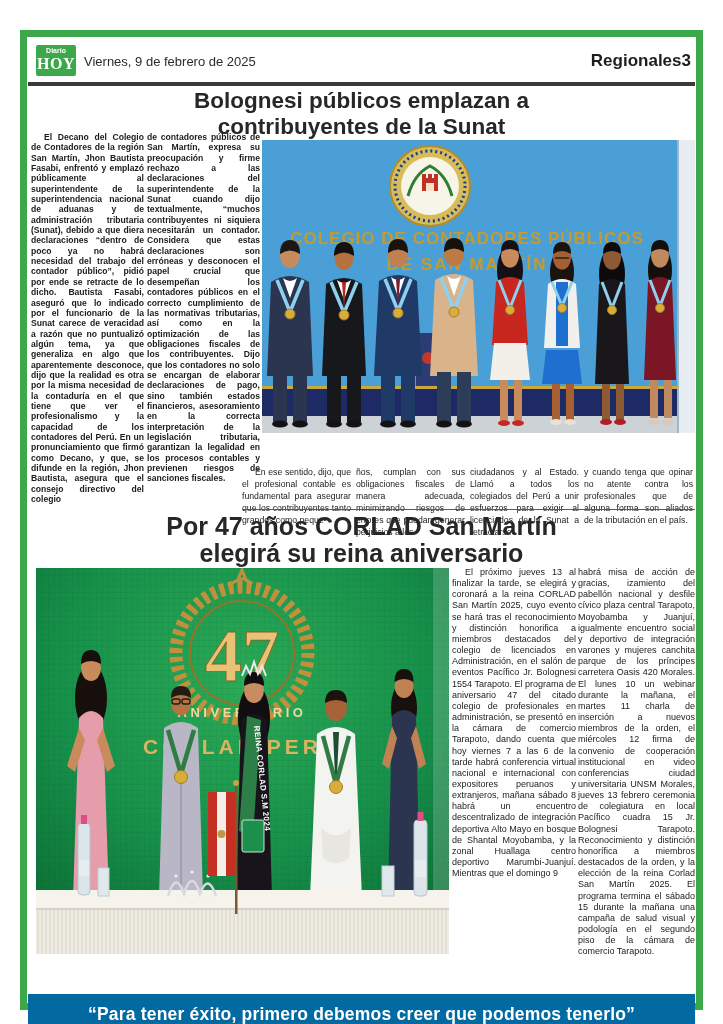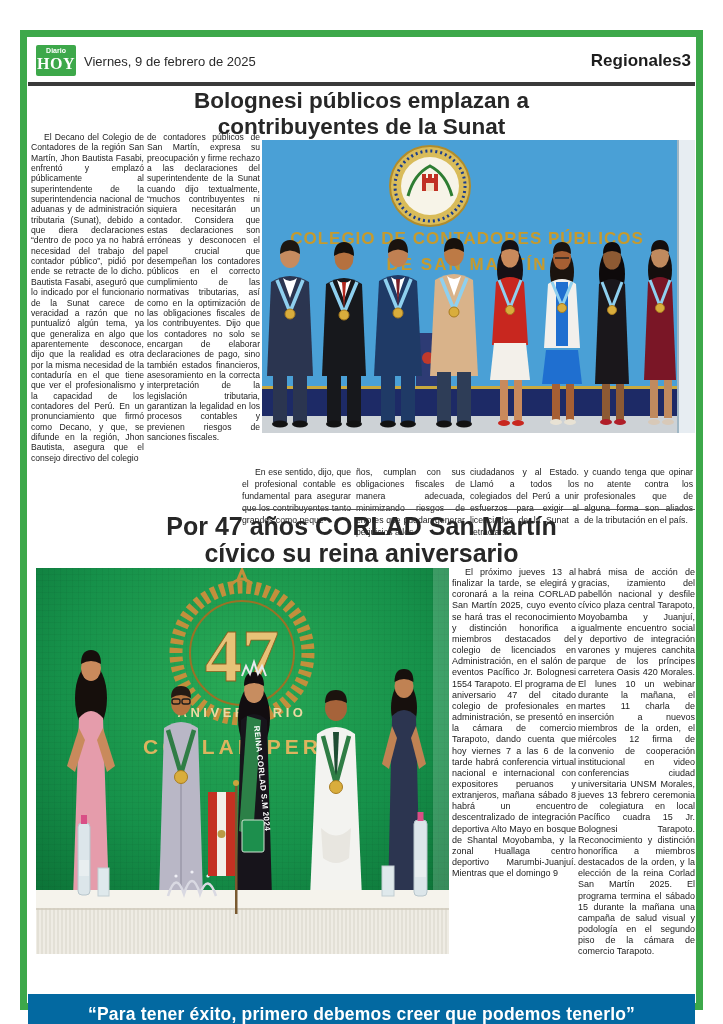--- a/index.html
+++ b/index.html
@@ -12,21 +12,21 @@
   .logo-top{font-size:7px;font-weight:bold;line-height:9px;padding-top:1px;}
   .logo-main{font-family:"Liberation Serif",serif;font-weight:bold;font-size:16px;line-height:17px;letter-spacing:.5px;}
   .date{position:absolute;left:84px;top:54px;font-size:13px;color:#2b2b2b;}
   .section-wrap{position:absolute;right:32px;top:51px;font-size:17px;font-weight:bold;color:#1d1d1d;display:flex;}
   .rule{position:absolute;left:28px;top:82px;width:667px;height:4px;background:#3a3a3a;}
 
   
   .headline1{position:absolute;left:28px;top:88px;width:667px;margin:0;text-align:center;
     font-size:22.5px;line-height:26px;font-weight:700;color:#272727;}
   .bodytext{text-align:justify;color:#1b1b1b;}
-  .a1col{position:absolute;top:132px;width:113px;height:374px;font-size:8.6px;line-height:10.35px;}
+  .a1col{position:absolute;top:132px;width:113px;height:374px;font-size:8.6px;line-height:10.35px;font-weight:bold;}
   .a1c1{left:31px;}
   .a1c2{left:147px;}
   .indent{text-indent:13px;}
   .photo1{position:absolute;left:262px;top:140px;width:433px;height:293px;}
   .strip{position:absolute;top:437px;width:109px;height:66px;font-size:8.7px;line-height:12.1px;margin-top:29px;}
   .sc1{left:242px}.sc2{left:356px}.sc3{left:470px}.sc4{left:584px}
   .divider{position:absolute;left:242px;top:509px;width:453px;height:1px;background:#5a5a5a;}
 
   
   .headline2{position:absolute;left:28px;top:513px;width:667px;margin:0;text-align:center;
@@ -208,21 +208,21 @@
 
   <div class="strip sc1 bodytext indent">En ese sentido, dijo, que el profesional contable es fundamental para asegurar que los contribuyentes tanto grandes como peque-</div>
   <div class="strip sc2 bodytext">ños, cumplan con sus obligaciones fiscales de manera adecuada, minimizando riesgos de errores que puedan generar perjuicios a los</div>
   <div class="strip sc3 bodytext">ciudadanos y al Estado. Llamó a todos los colegiados del Perú a unir esfuerzos para exigir al licenciados de la Sunat a retractarse</div>
   <div class="strip sc4 bodytext">y cuando tenga que opinar no atente contra los profesionales que de alguna forma son aliados de la tributación en el país.</div>
 
   <div class="divider"></div>
 
   <h2 class="headline2">
     <span>Por 47 años CORLAD San Martín</span><br>
-    <span>cívico su reina aniversario</span>
+    <span>elegirá su reina aniversario</span>
   </h2>
 
   <svg class="photo2" viewBox="0 0 413 386">
     <defs>
       <radialGradient id="ledbg" cx="50%" cy="30%" r="80%">
         <stop offset="0%" stop-color="#2AAB57"></stop>
           <stop offset="55%" stop-color="#16914A"></stop>
           <stop offset="100%" stop-color="#0A6C33"></stop>
       </radialGradient>
       <pattern id="ledgrid" width="6" height="6" patternUnits="userSpaceOnUse">

